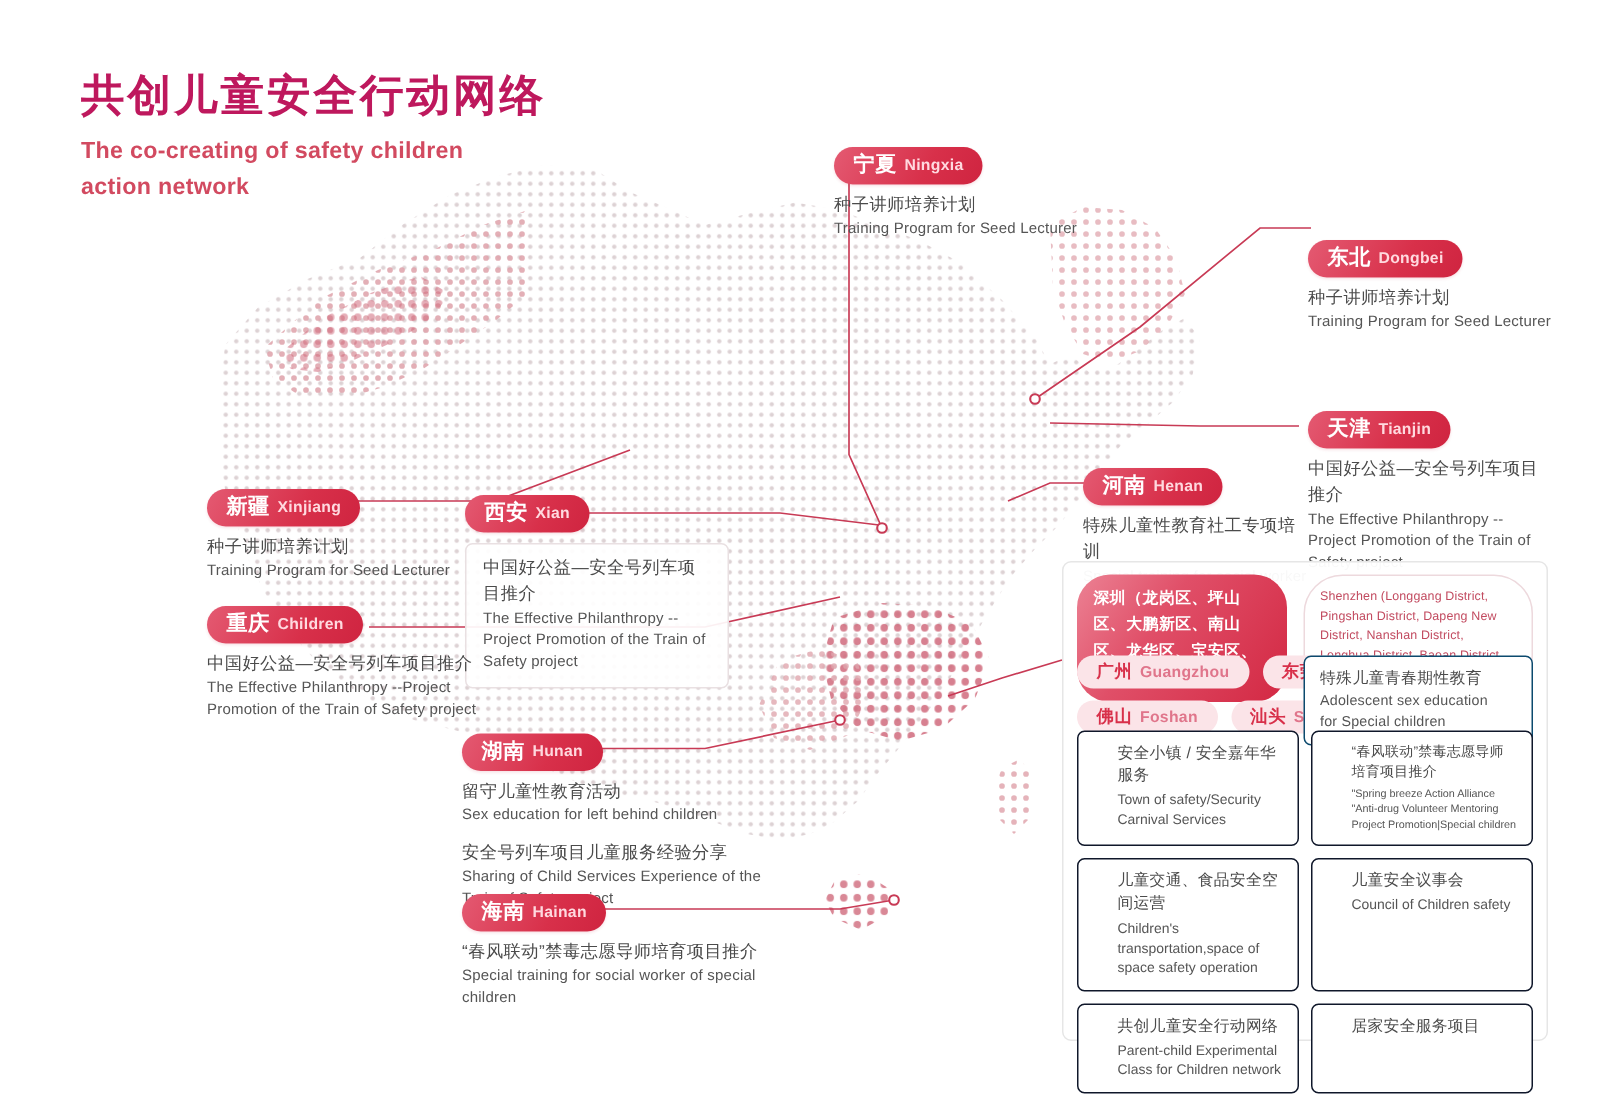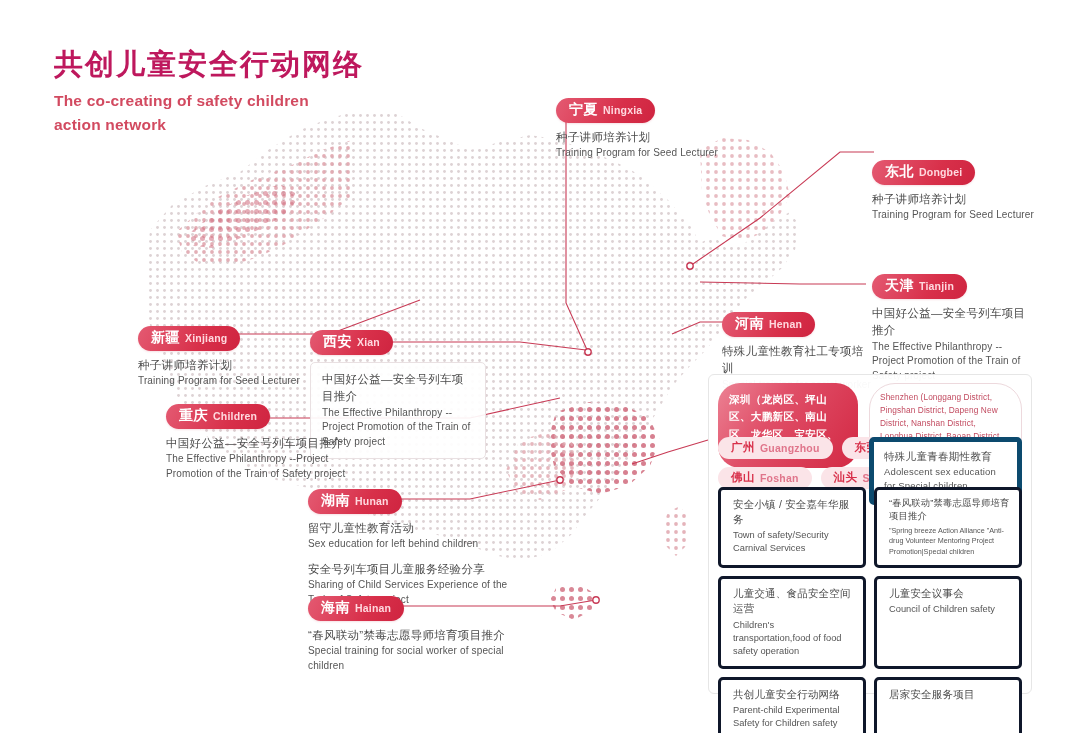--- a/index.html
+++ b/index.html
@@ -62,29 +62,29 @@
   }
   .sz-note{
     position:absolute;left:160px;top:8px;width:153px;min-height:58px;box-sizing:border-box;
     border:1px solid #edd9dd;border-radius:26px;padding:7px 10px;
     font-size:8.3px;color:#c24b60;line-height:1.55;letter-spacing:.1px;
   }
   .city-pills{position:absolute;left:9px;top:62px;width:145px;}
   .city-row{display:flex;gap:9px;margin-bottom:8px;}
   .adol{
     position:absolute;left:160px;top:62px;width:153px;box-sizing:border-box;
-    border:5px solid #0c4a6e;border-radius:5px;background:#fff;padding:7px 10px 8px 10px;
+    border:1px solid #0c4a6e;border-radius:5px;background:#fff;padding:7px 10px 8px 10px;
   }
   .adol .txt-cn{font-size:10.5px;}
   .adol .txt-en{font-size:9.5px;}
 
   .cards{position:absolute;left:9px;top:112px;width:304px;display:flex;flex-wrap:wrap;gap:8px;}
   .card{
-    width:148px;box-sizing:border-box;border:3px solid #0f172a;border-radius:5px;background:#fff;
-    padding:7px 9px 8px 12px;min-height:44px;
+    width:148px;box-sizing:border-box;border:1px solid #0f172a;border-radius:5px;background:#fff;
+    padding:7px 9px 8px 26px;min-height:44px;
   }
   .card .c-cn{font-size:10.5px;color:#4b4b4b;line-height:1.45;letter-spacing:.2px;}
   .card .c-en{font-size:9.3px;color:#555;line-height:1.4;margin-top:2px;}
   .card.tiny .c-cn{font-size:9.3px;}
   .card.tiny .c-en{font-size:7.2px;line-height:1.45;}
 </style>
 </head>
 <body>
 
 <div id="stage">
@@ -236,21 +236,21 @@
     <div class="pill">
       <span class="cn">西安</span>
       <span class="en">Xian</span>
     </div>
     <div class="boxed">
       <div class="txt-cn">中国好公益—安全号列车项目推介</div>
       <div class="txt-en">The Effective Philanthropy --Project Promotion of the Train of Safety project</div>
     </div>
   </div>
 
-  <div class="callout" style="left:138px;top:404px;width:200px;margin-left:28px;">
+  <div class="callout" style="left:138px;top:404px;width:200px;">
     <div class="pill">
       <span class="cn">重庆</span>
       <span class="en">Children</span>
     </div>
     <div class="entry">
       <div class="txt-cn">中国好公益—安全号列车项目推介</div>
       <div class="txt-en">The Effective Philanthropy --Project Promotion of the Train of Safety project</div>
     </div>
   </div>
 
@@ -319,29 +319,29 @@
         <div class="card">
           <div class="c-cn">安全小镇 / 安全嘉年华服务</div>
           <div class="c-en">Town of safety/Security Carnival Services</div>
         </div>
         <div class="card tiny">
           <div class="c-cn">“春风联动”禁毒志愿导师培育项目推介</div>
           <div class="c-en">"Spring breeze Action Alliance "Anti-drug Volunteer Mentoring Project Promotion|Special children</div>
         </div>
         <div class="card">
           <div class="c-cn">儿童交通、食品安全空间运营</div>
-          <div class="c-en">Children's transportation,food of  food safety  operation</div>
+          <div class="c-en">Children's transportation,space of  space safety  operation</div>
         </div>
         <div class="card">
           <div class="c-cn">儿童安全议事会</div>
           <div class="c-en">Council of  Children safety</div>
         </div>
         <div class="card">
           <div class="c-cn">共创儿童安全行动网络</div>
-          <div class="c-en">Parent-child Experimental Safety  for Children safety</div>
+          <div class="c-en">Parent-child Experimental Class  for Children network</div>
         </div>
         <div class="card">
           <div class="c-cn">居家安全服务项目</div>
 
         </div>
         <div class="card">
           <div class="c-cn">种子讲师培养计划</div>
 
         </div>
       </div>

